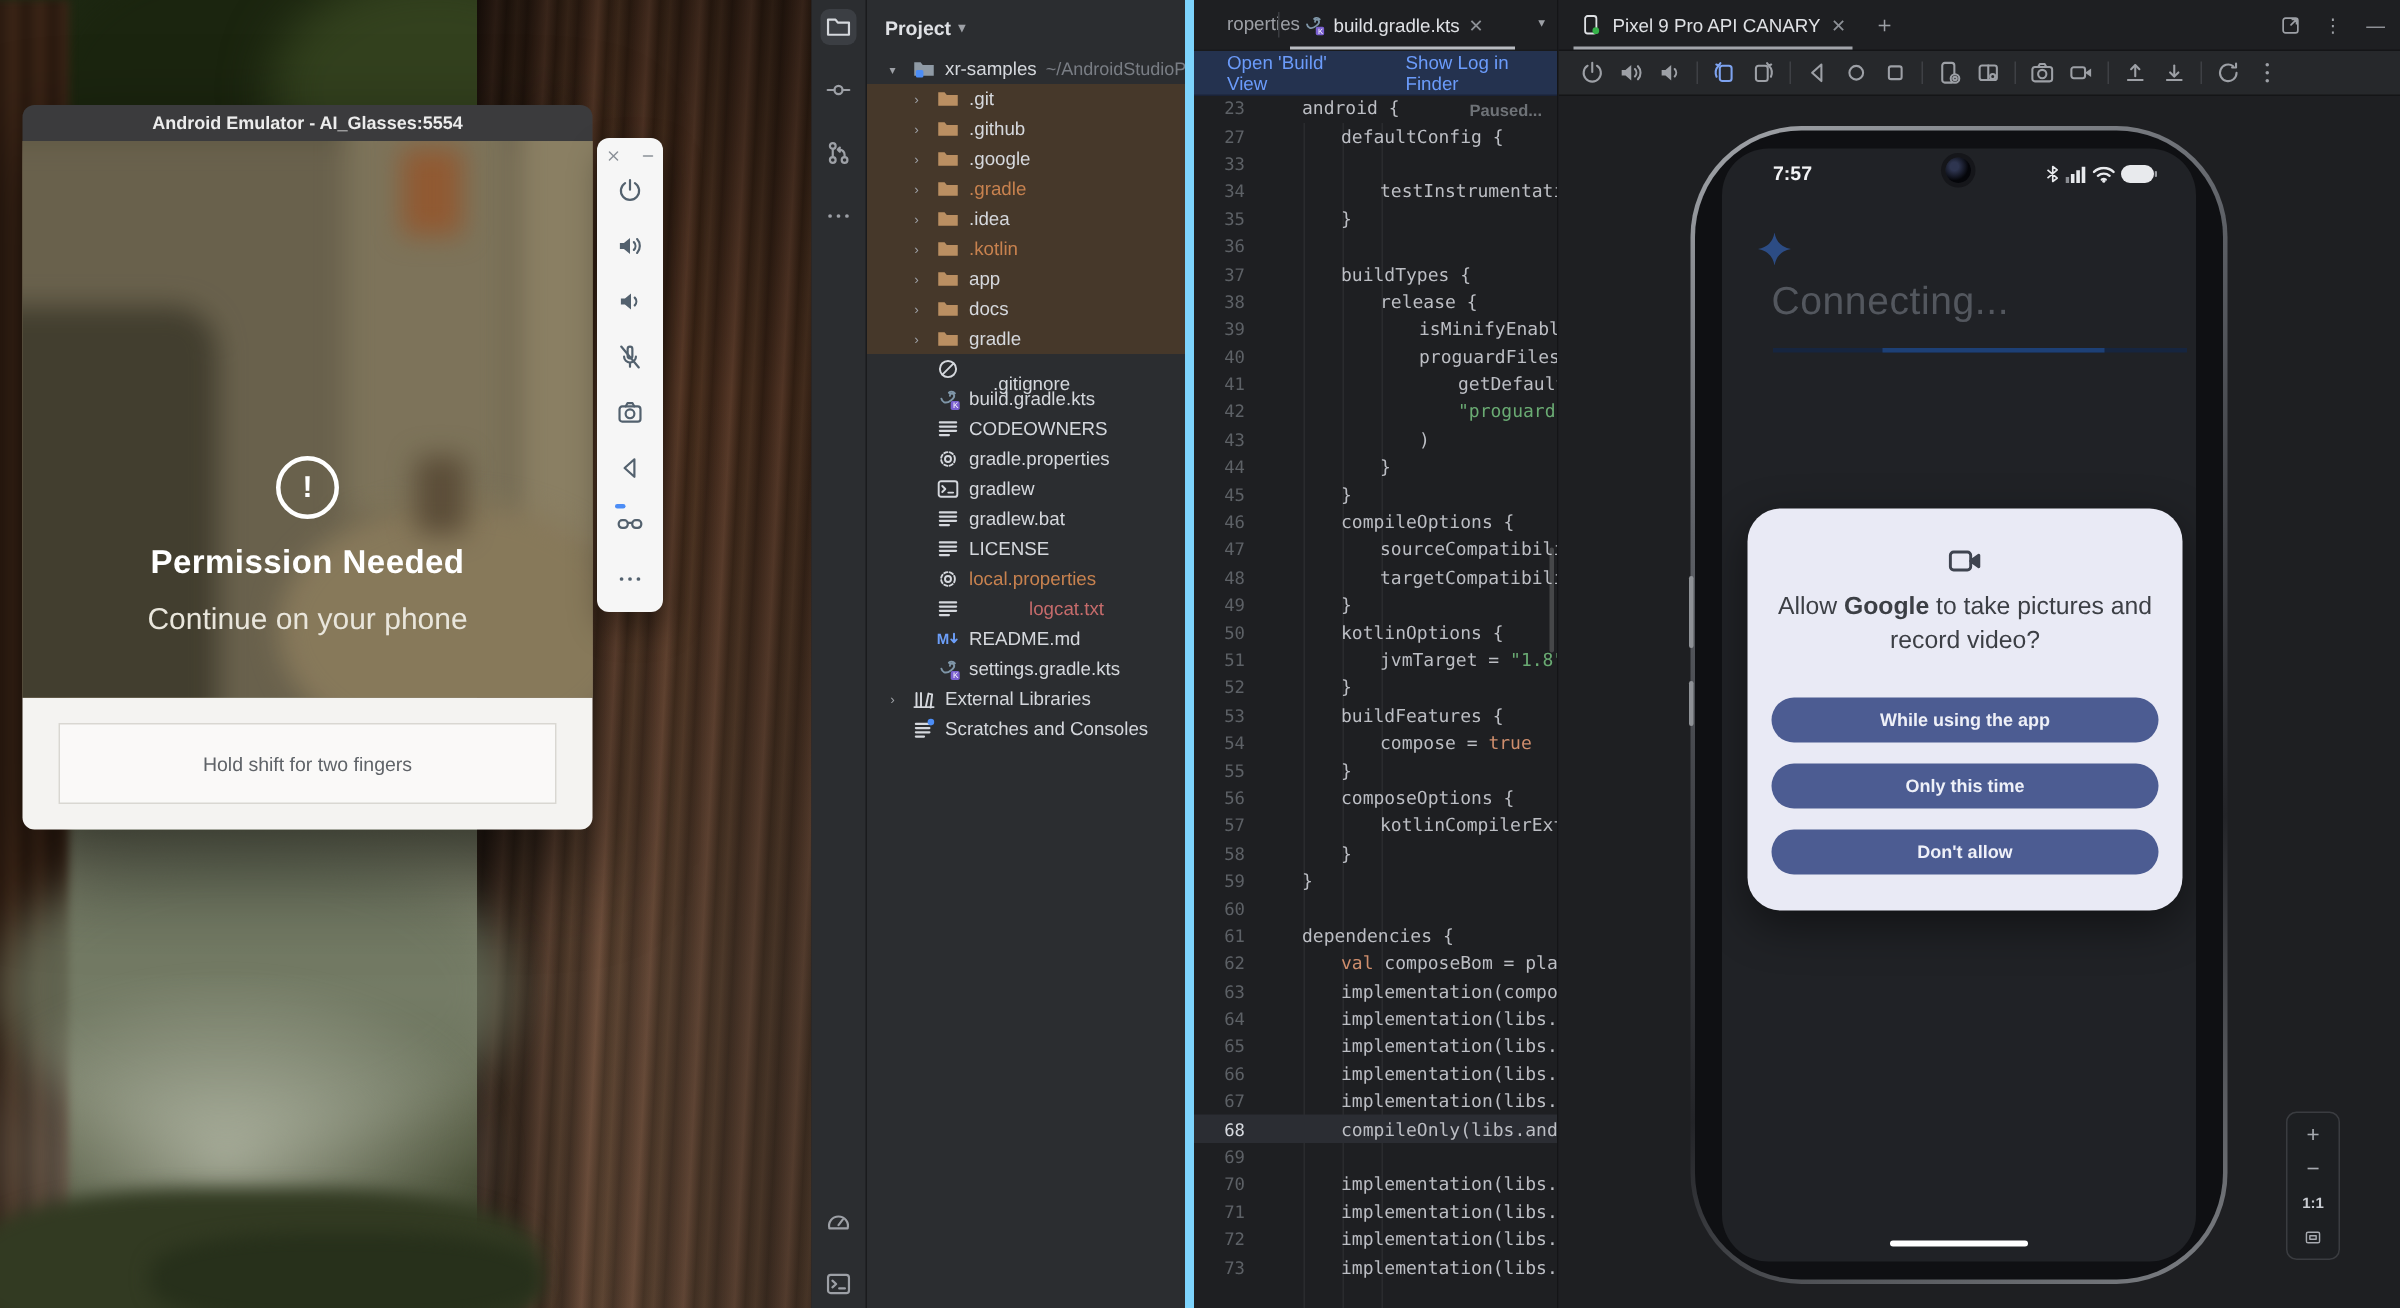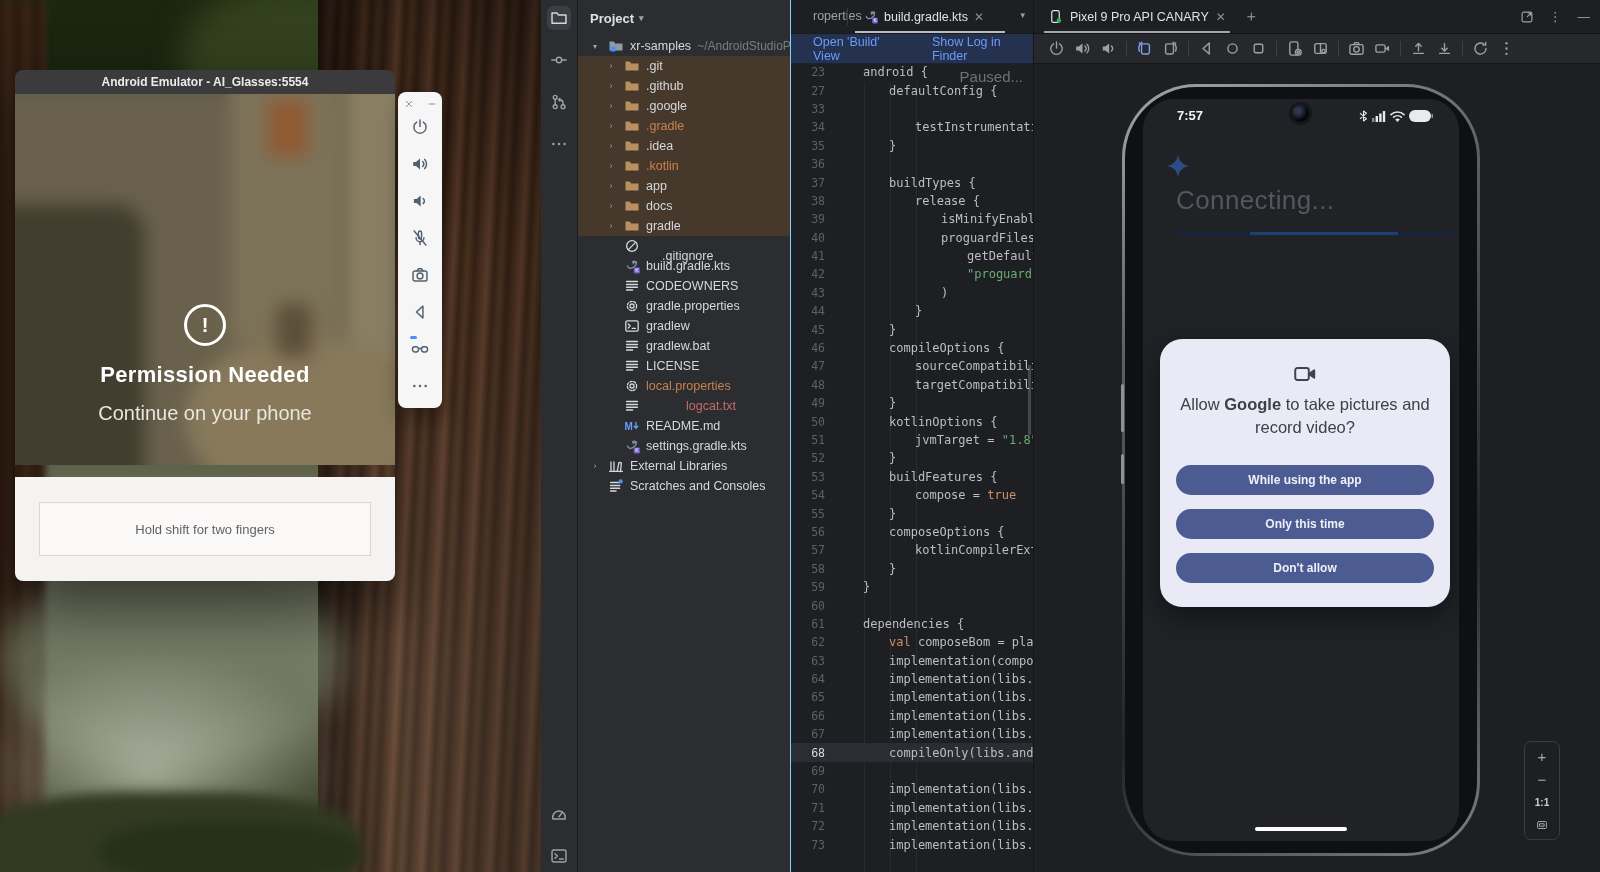--- a/index.html
+++ b/index.html
@@ -26,40 +26,40 @@
   .emu-title{height:24px;background:#3b3b3d;border-radius:8px 8px 0 0;color:#ececec;font-weight:bold;
              font-size:12px;display:flex;align-items:center;justify-content:center;}
   .emu-screen{position:relative;height:371px;overflow:hidden;background:#6e6750;}
   .emu-screen .sc{position:absolute;filter:blur(9px);}
   .emu-overlay{position:absolute;inset:0;background:rgba(38,32,22,.22);}
   .emu-dialog{position:absolute;left:0;right:0;top:210px;text-align:center;color:#fff;}
   .warn-circle{width:36px;height:36px;border:3px solid #fff;border-radius:50%;margin:0 auto 16px;
                display:flex;align-items:center;justify-content:center;font-weight:bold;font-size:20px;}
   .emu-dlg-title{font-size:22px;font-weight:bold;letter-spacing:.3px;}
   .emu-dlg-sub{font-size:20px;color:#e9e6dc;margin-top:14px;font-weight:400;}
-  .emu-bottom{height:104px;background:#f4f3f1;border-radius:0 0 8px 8px;display:flex;align-items:center;justify-content:center;margin-top:12px;}
+  .emu-bottom{height:88px;background:#f4f3f1;border-radius:0 0 8px 8px;display:flex;align-items:center;justify-content:center;}
   .hint-box{width:330px;height:52px;border:1px solid #d9d7d2;background:#faf9f8;display:flex;
             align-items:center;justify-content:center;color:#5f6368;font-size:13px;}
 
   
   .emu-tb{position:absolute;left:398px;top:92px;width:44px;height:316px;background:#f6f6f6;border-radius:8px;
           box-shadow:3px 10px 22px rgba(0,0,0,.35);display:flex;flex-direction:column;align-items:center;padding-top:6px;box-sizing:border-box;}
   .emu-tb .winrow{display:flex;gap:11px;color:#8b9198;height:14px;align-items:center;margin-bottom:8px;}
   .emu-tb .tbi{color:#53616e;height:18px;margin-bottom:19px;position:relative;}
   .emu-tb .tbi .dot{position:absolute;left:-1px;top:-4px;width:7px;height:3px;border-radius:2px;background:#4c8df6;}
 
   
   .ide{position:absolute;left:541px;top:0;width:1059px;height:872px;display:flex;background:#1e1f22;}
   .strip{width:37px;background:#2b2d30;border-right:1px solid #1a1b1d;display:flex;flex-direction:column;
          align-items:center;padding:6px 0 4px;box-sizing:border-box;gap:18px;color:#9da0a6;}
   .strip .sicon{width:24px;height:24px;display:flex;align-items:center;justify-content:center;}
   .strip .sicon.active{background:#3b3e43;border-radius:6px;color:#d5d8dd;}
   .strip .spacer{flex:1;}
 
-  .proj{width:212px;background:#2b2d30;border-right:1px solid #7dd3fc;position:relative;overflow:hidden;}
+  .proj{width:212px;background:#2b2d30;border-right:6px solid #7dd3fc;position:relative;overflow:hidden;}
   .proj-header{height:36px;display:flex;align-items:center;padding-left:12px;color:#dfe1e5;font-weight:bold;font-size:13px;gap:5px;}
   .tree{position:absolute;top:36px;left:0;right:0;}
   .trow{height:20px;display:flex;align-items:center;font-size:12.5px;color:#d5d8dd;white-space:nowrap;position:relative;}
   .trow.hl{background:#46382a;}
   .trow .chev{position:absolute;color:#9da0a6;width:10px;text-align:center;}
   .trow .ticon{position:absolute;width:16px;height:16px;}
   .trow .lbl{position:absolute;}
   .lbl.orange{color:#c8824f;} .lbl.red{color:#c56b6b;padding-left:40px;} .path-dim{color:#797d84;margin-left:6px;font-size:12px;}
 
   .ed{width:242px;position:relative;background:#1e1f22;border-right:1px solid #141517;overflow:hidden;}
@@ -71,21 +71,21 @@
   .tab-x{color:#8c9096;font-size:12px;}
   .tabbar-chev{position:absolute;right:8px;top:10px;color:#9da0a6;}
   .ed-notif{height:29px;background:#24324f;display:flex;align-items:center;gap:28px;padding-left:22px;font-size:12.5px;color:#6b9bfa;border-bottom:1px solid #1a2338;}
   .code{position:absolute;top:63px;left:0;right:0;font-family:"DejaVu Sans Mono",monospace;font-size:12px;color:#bcbec4;}
   .crow{height:18.4px;display:flex;align-items:center;}
   .crow.active{background:#2b2d33;}
   .crow.active .lnum{color:#d7dae0;}
   .lnum{flex:0 0 34px;text-align:right;color:#5d6166;font-size:11.5px;}
   .ctext{white-space:pre;}
   .tk-s{color:#6aab73;} .tk-k{color:#cf8e6d;}
-  .paused{position:absolute;right:10px;top:68px;color:#6e7277;font-size:15px;}
+  .paused{position:absolute;right:10px;top:68px;color:#6e7277;font-size:11px;font-weight:bold;}
   .guide{position:absolute;top:82px;bottom:0;width:1px;background:rgba(255,255,255,.055);}
   .ed-scroll{position:absolute;right:2px;top:365px;width:3px;height:70px;border-radius:2px;background:rgba(255,255,255,.18);}
 
   
   .dev{flex:1;position:relative;background:#1e1f22;overflow:hidden;}
   .dev-tabs{height:33px;border-bottom:1px solid #141517;display:flex;align-items:center;padding:0 10px;position:relative;color:#dfe1e5;font-size:12.5px;}
   .dev-tab{display:flex;align-items:center;gap:7px;height:100%;position:relative;padding:0 4px;}
   .dev-tab:after{content:"";position:absolute;left:0;right:0;bottom:0;height:2px;background:#a2a5ab;}
   .dev-newtab{margin-left:14px;color:#9da0a6;font-size:15px;}
   .dev-win{position:absolute;right:10px;display:flex;gap:15px;color:#9da0a6;align-items:center;}

